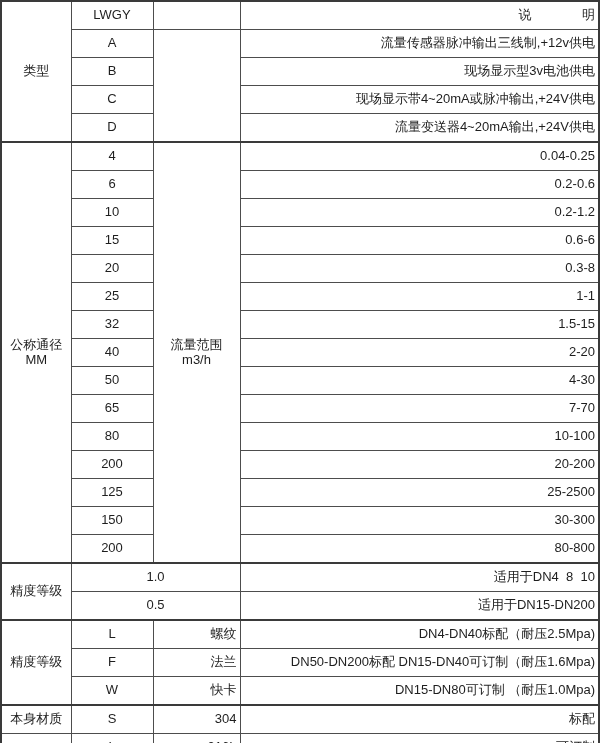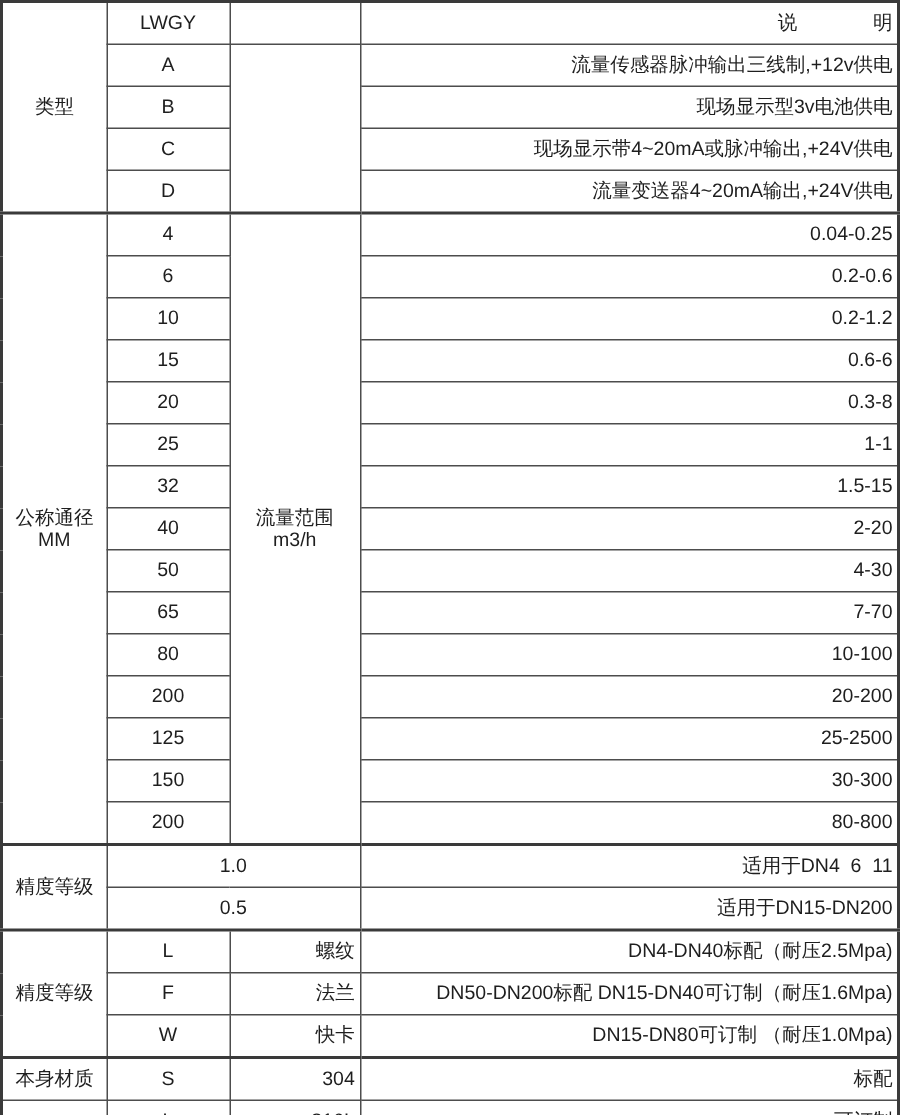--- a/index.html
+++ b/index.html
@@ -134,21 +134,21 @@
     <td class="l">30-300</td>
   </tr>
   <tr>
     <td class="c">200</td>
     <td class="l">80-800</td>
   </tr>
 
   <tr class="sec">
     <td class="c" rowspan="2">精度等级</td>
     <td class="c" colspan="2">1.0</td>
-    <td class="l">适用于DN4  6  11</td>
+    <td class="l">适用于DN4  8  10</td>
   </tr>
   <tr>
     <td class="c" colspan="2">0.5</td>
     <td class="l">适用于DN15-DN200</td>
   </tr>
 
   <tr class="sec">
     <td class="c" rowspan="3">精度等级</td>
     <td class="c">L</td>
     <td class="l">螺纹</td>

